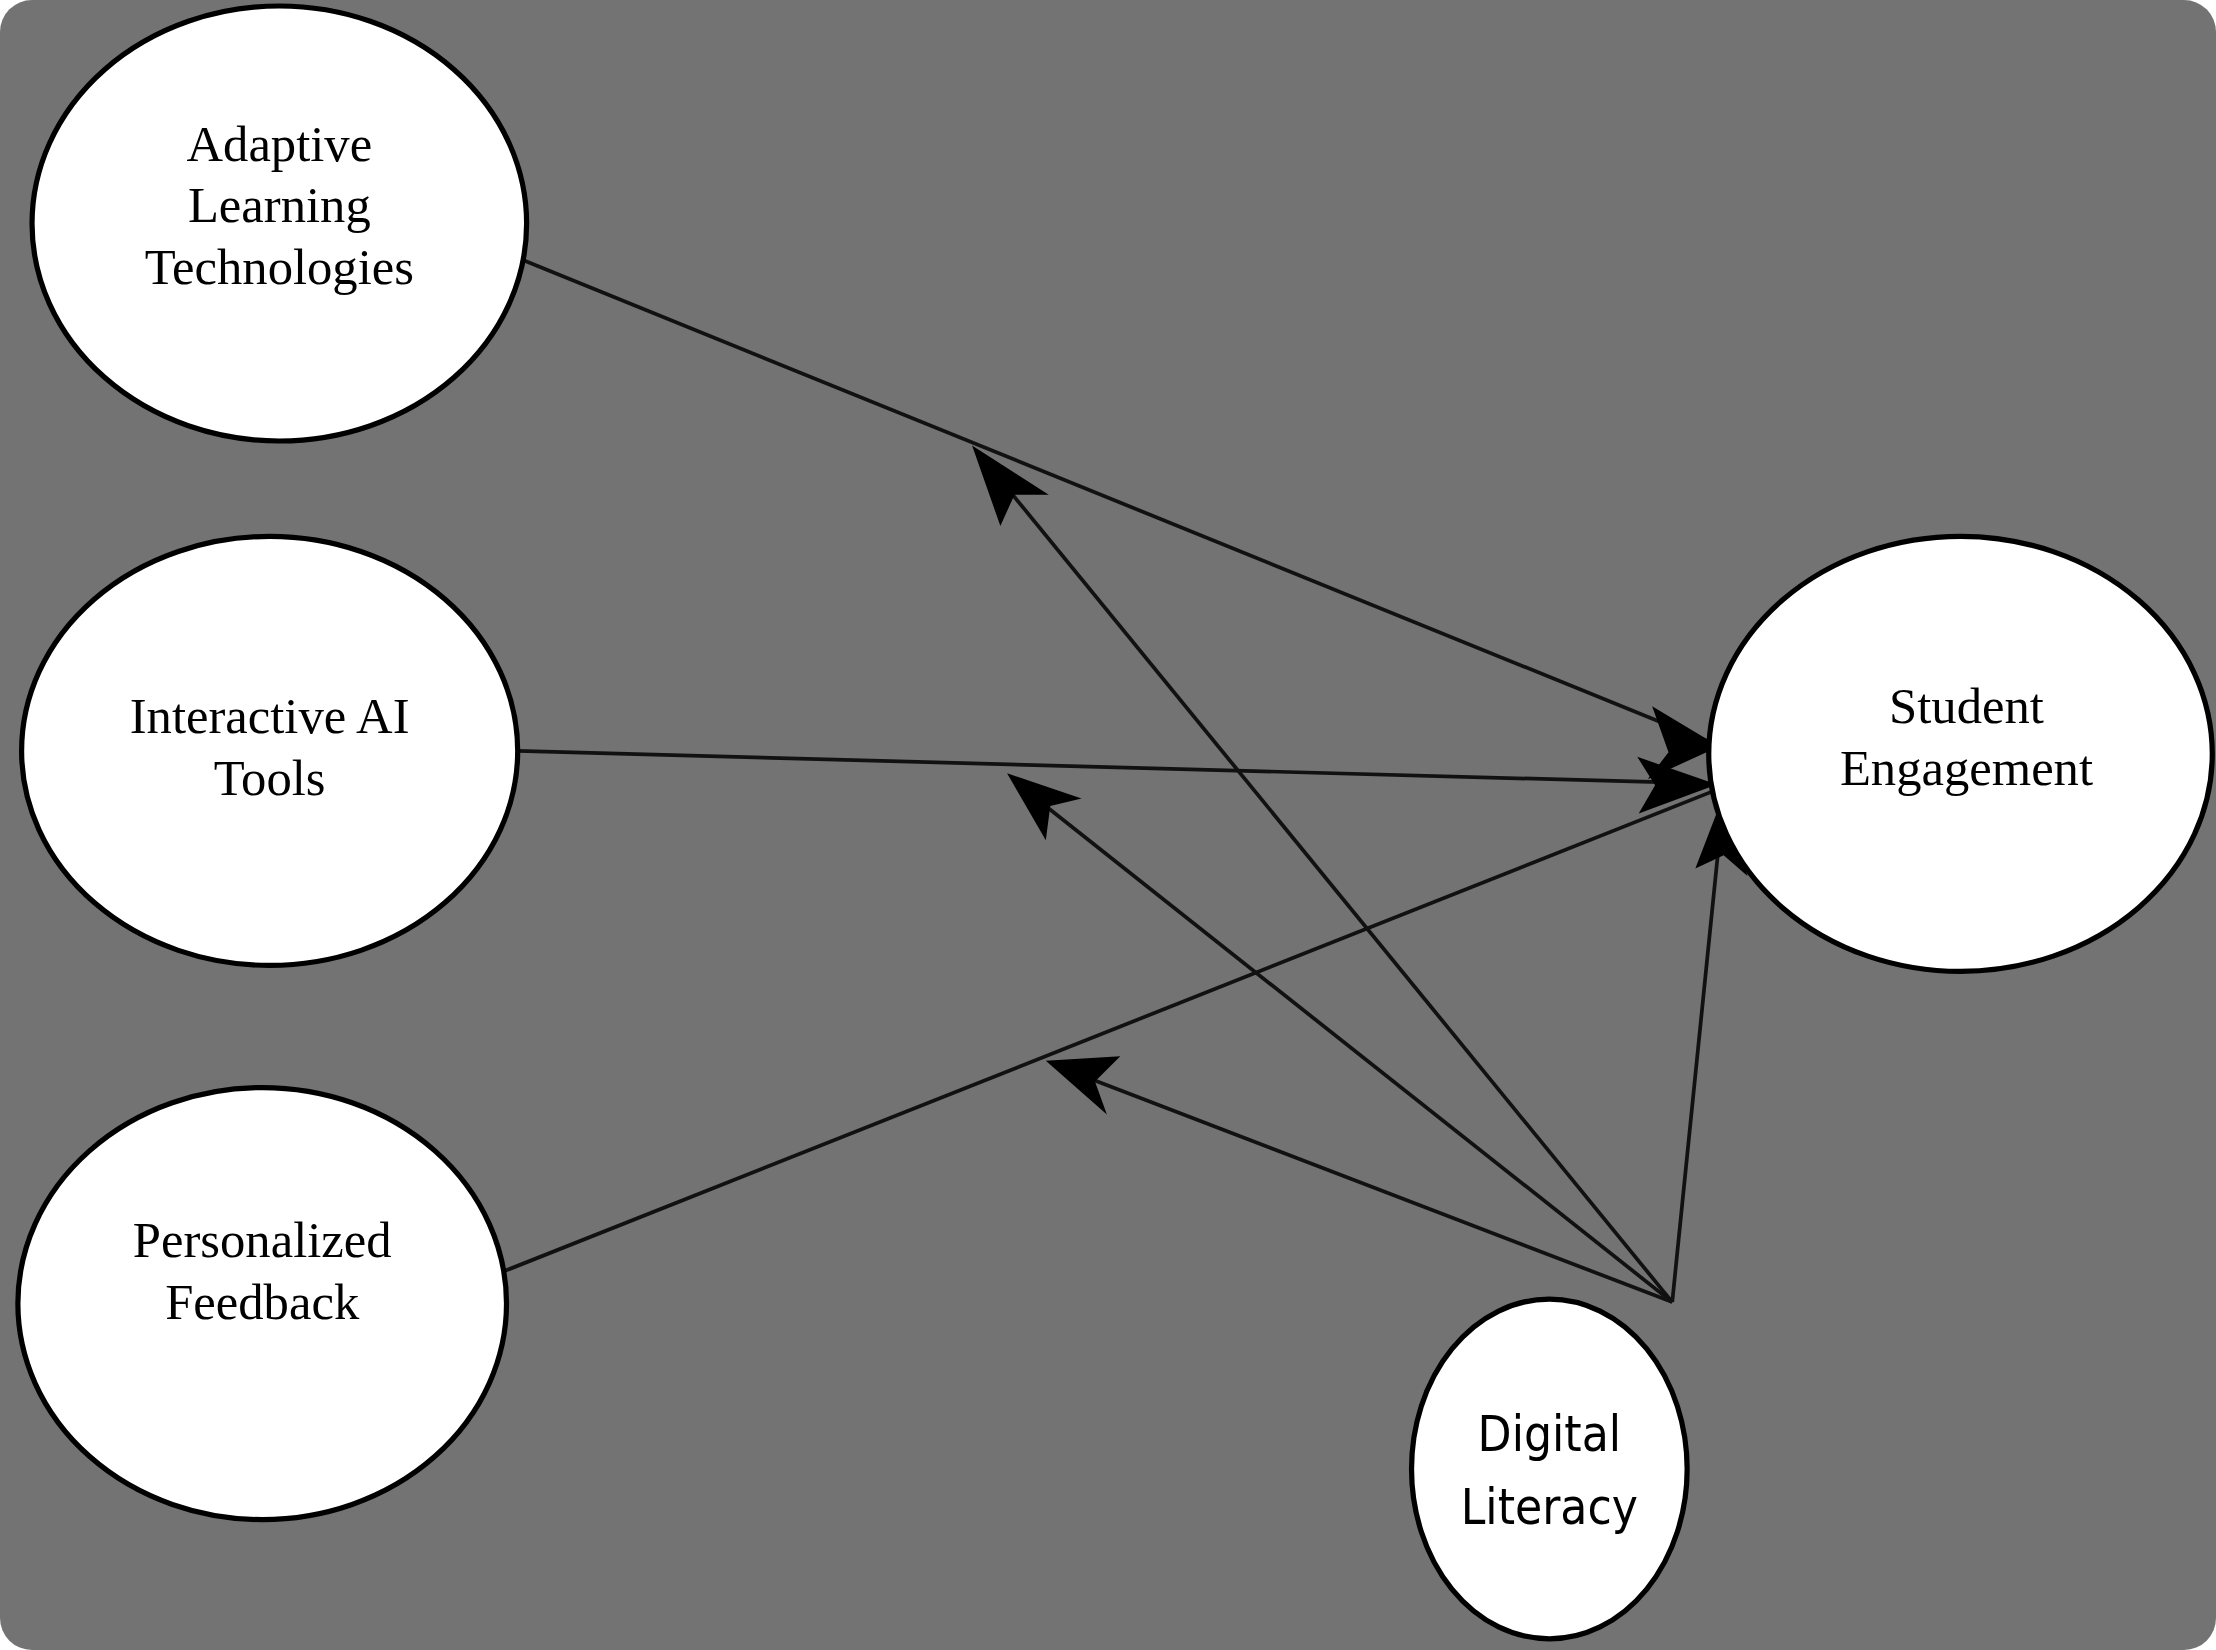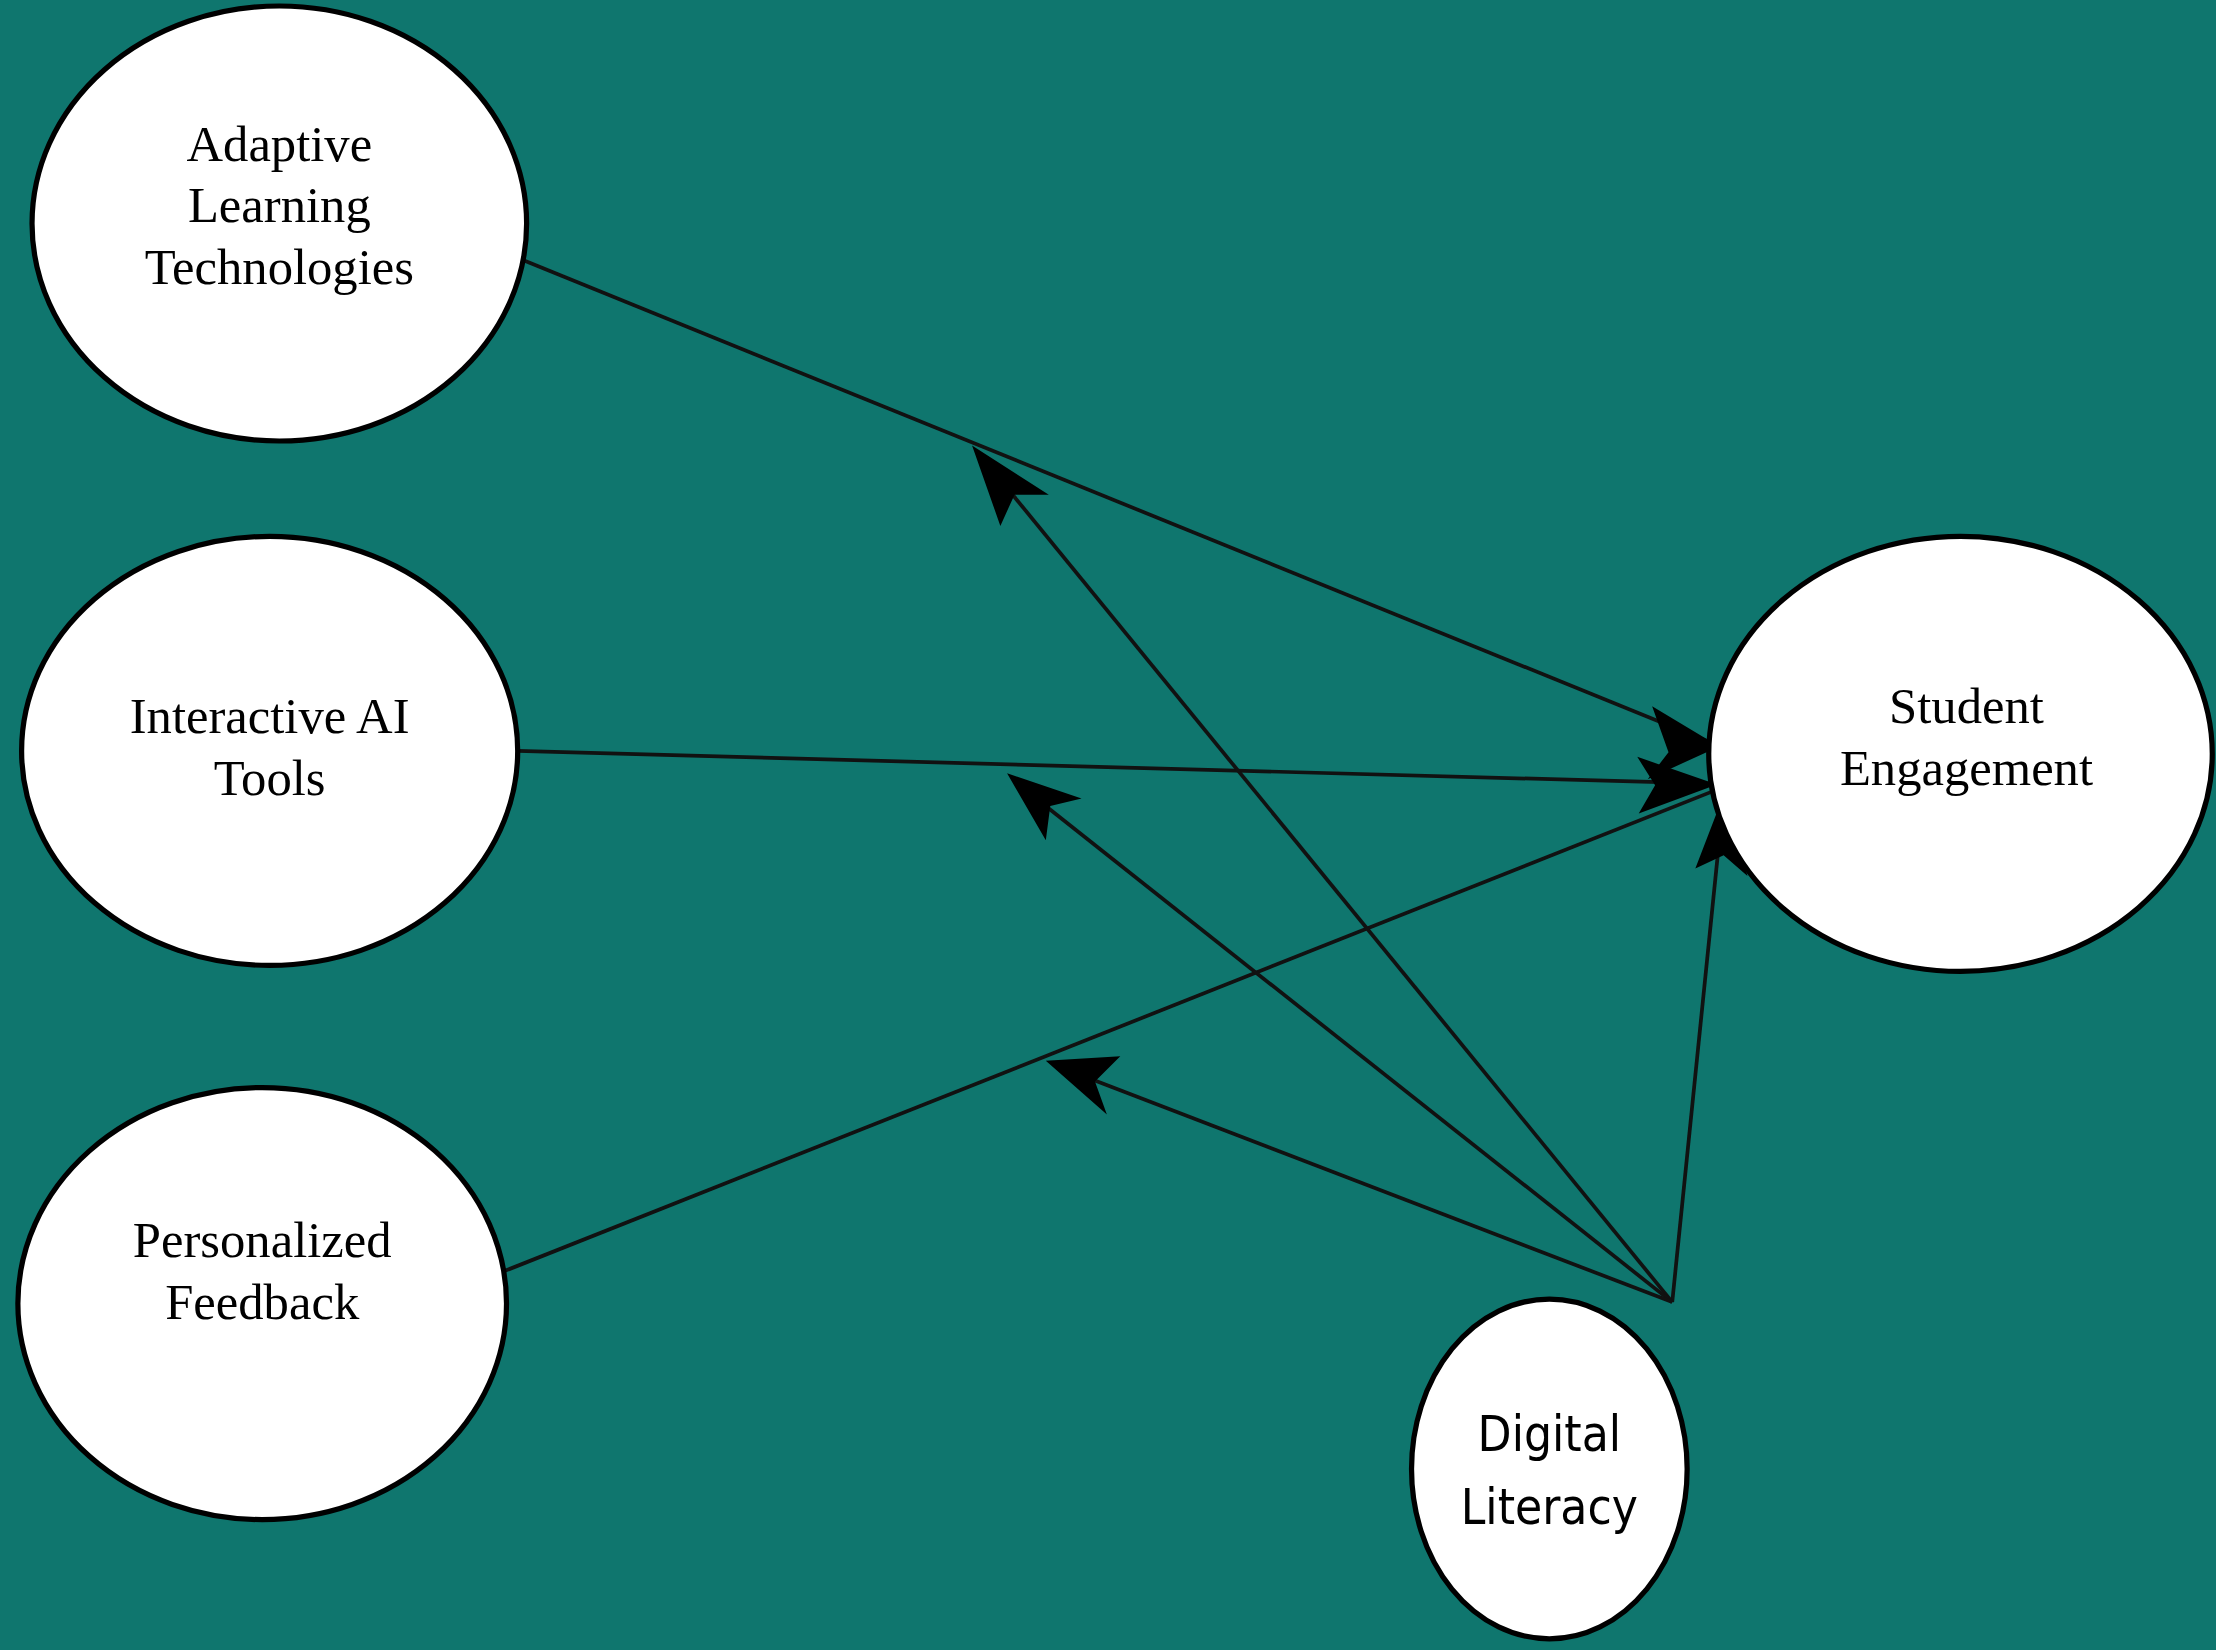--- a/index.html
+++ b/index.html
@@ -11,21 +11,22 @@
   body {
     width: 2216px;
     height: 1650px;
     overflow: hidden;
     font-family: "Liberation Serif", "DejaVu Serif", serif;
   }
   #diagram-root {
     position: relative;
     width: 2216px;
     height: 1650px;
-    background: #0f766e;
+    background: #737373;
+    border-radius: 32px;
   }
   #diagram-svg {
     position: absolute;
     top: 0;
     left: 0;
     width: 2216px;
     height: 1650px;
     display: block;
   }
   .node-ellipse {

